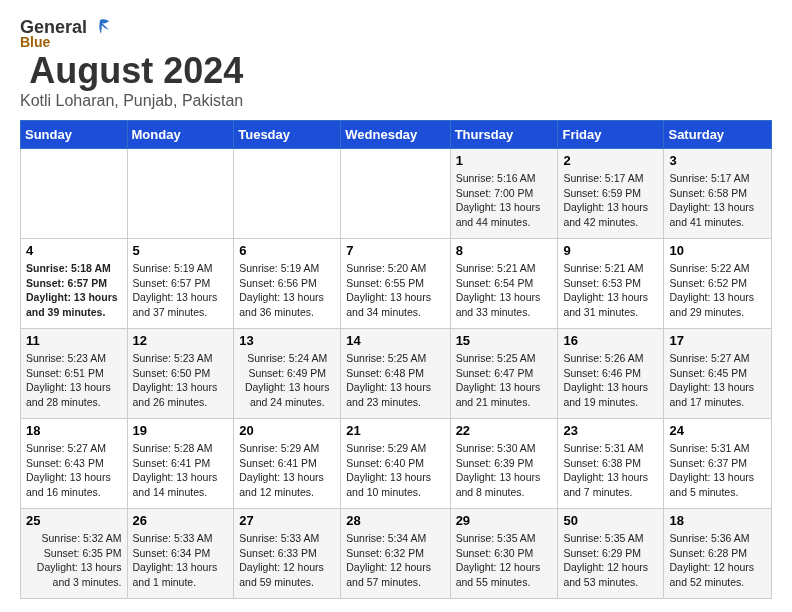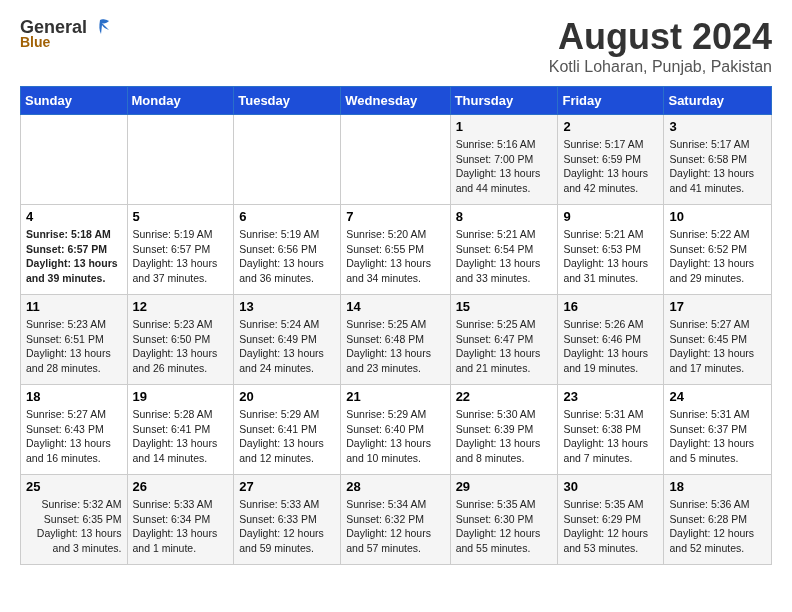--- a/index.html
+++ b/index.html
@@ -8,20 +8,21 @@
       background: #fff;
       width: 792px;
       min-height: 612px;
       padding: 16px 20px;
     }
     .header-area {
       display: flex;
       justify-content: space-between;
       align-items: flex-start;
       margin-bottom: 10px;
+      flex-direction: column;
     }
     .logo {
       display: flex;
       flex-direction: column;
       align-items: flex-start;
     }
     .title-area {
       text-align: right;
     }
     .calendar-title {
@@ -198,21 +199,21 @@
         </td>
         <td>
           <span class="day-number">12</span>
           <div class="day-info" style="white-space: pre-line;">Sunrise: 5:23 AM
 Sunset: 6:50 PM
 Daylight: 13 hours
 and 26 minutes.</div>
         </td>
         <td>
           <span class="day-number">13</span>
-          <div class="day-info" style="white-space: pre-line;">Sunrise: 5:24 AM
+          <div class="day-info" style="white-space: pre-line; text-align: center;">Sunrise: 5:24 AM
 Sunset: 6:49 PM
 Daylight: 13 hours
 and 24 minutes.</div>
         </td>
         <td>
           <span class="day-number">14</span>
           <div class="day-info" style="white-space: pre-line;">Sunrise: 5:25 AM
 Sunset: 6:48 PM
 Daylight: 13 hours
 and 23 minutes.</div>
@@ -320,21 +321,21 @@
 and 57 minutes.</div>
         </td>
         <td>
           <span class="day-number">29</span>
           <div class="day-info" style="white-space: pre-line;">Sunrise: 5:35 AM
 Sunset: 6:30 PM
 Daylight: 12 hours
 and 55 minutes.</div>
         </td>
         <td>
-          <span class="day-number">30</span>
+          <span class="day-number">50</span>
           <div class="day-info" style="white-space: pre-line;">Sunrise: 5:35 AM
 Sunset: 6:29 PM
 Daylight: 12 hours
 and 53 minutes.</div>
         </td>
         <td>
           <span class="day-number">18</span>
           <div class="day-info" style="white-space: pre-line;">Sunrise: 5:36 AM
 Sunset: 6:28 PM
 Daylight: 12 hours

